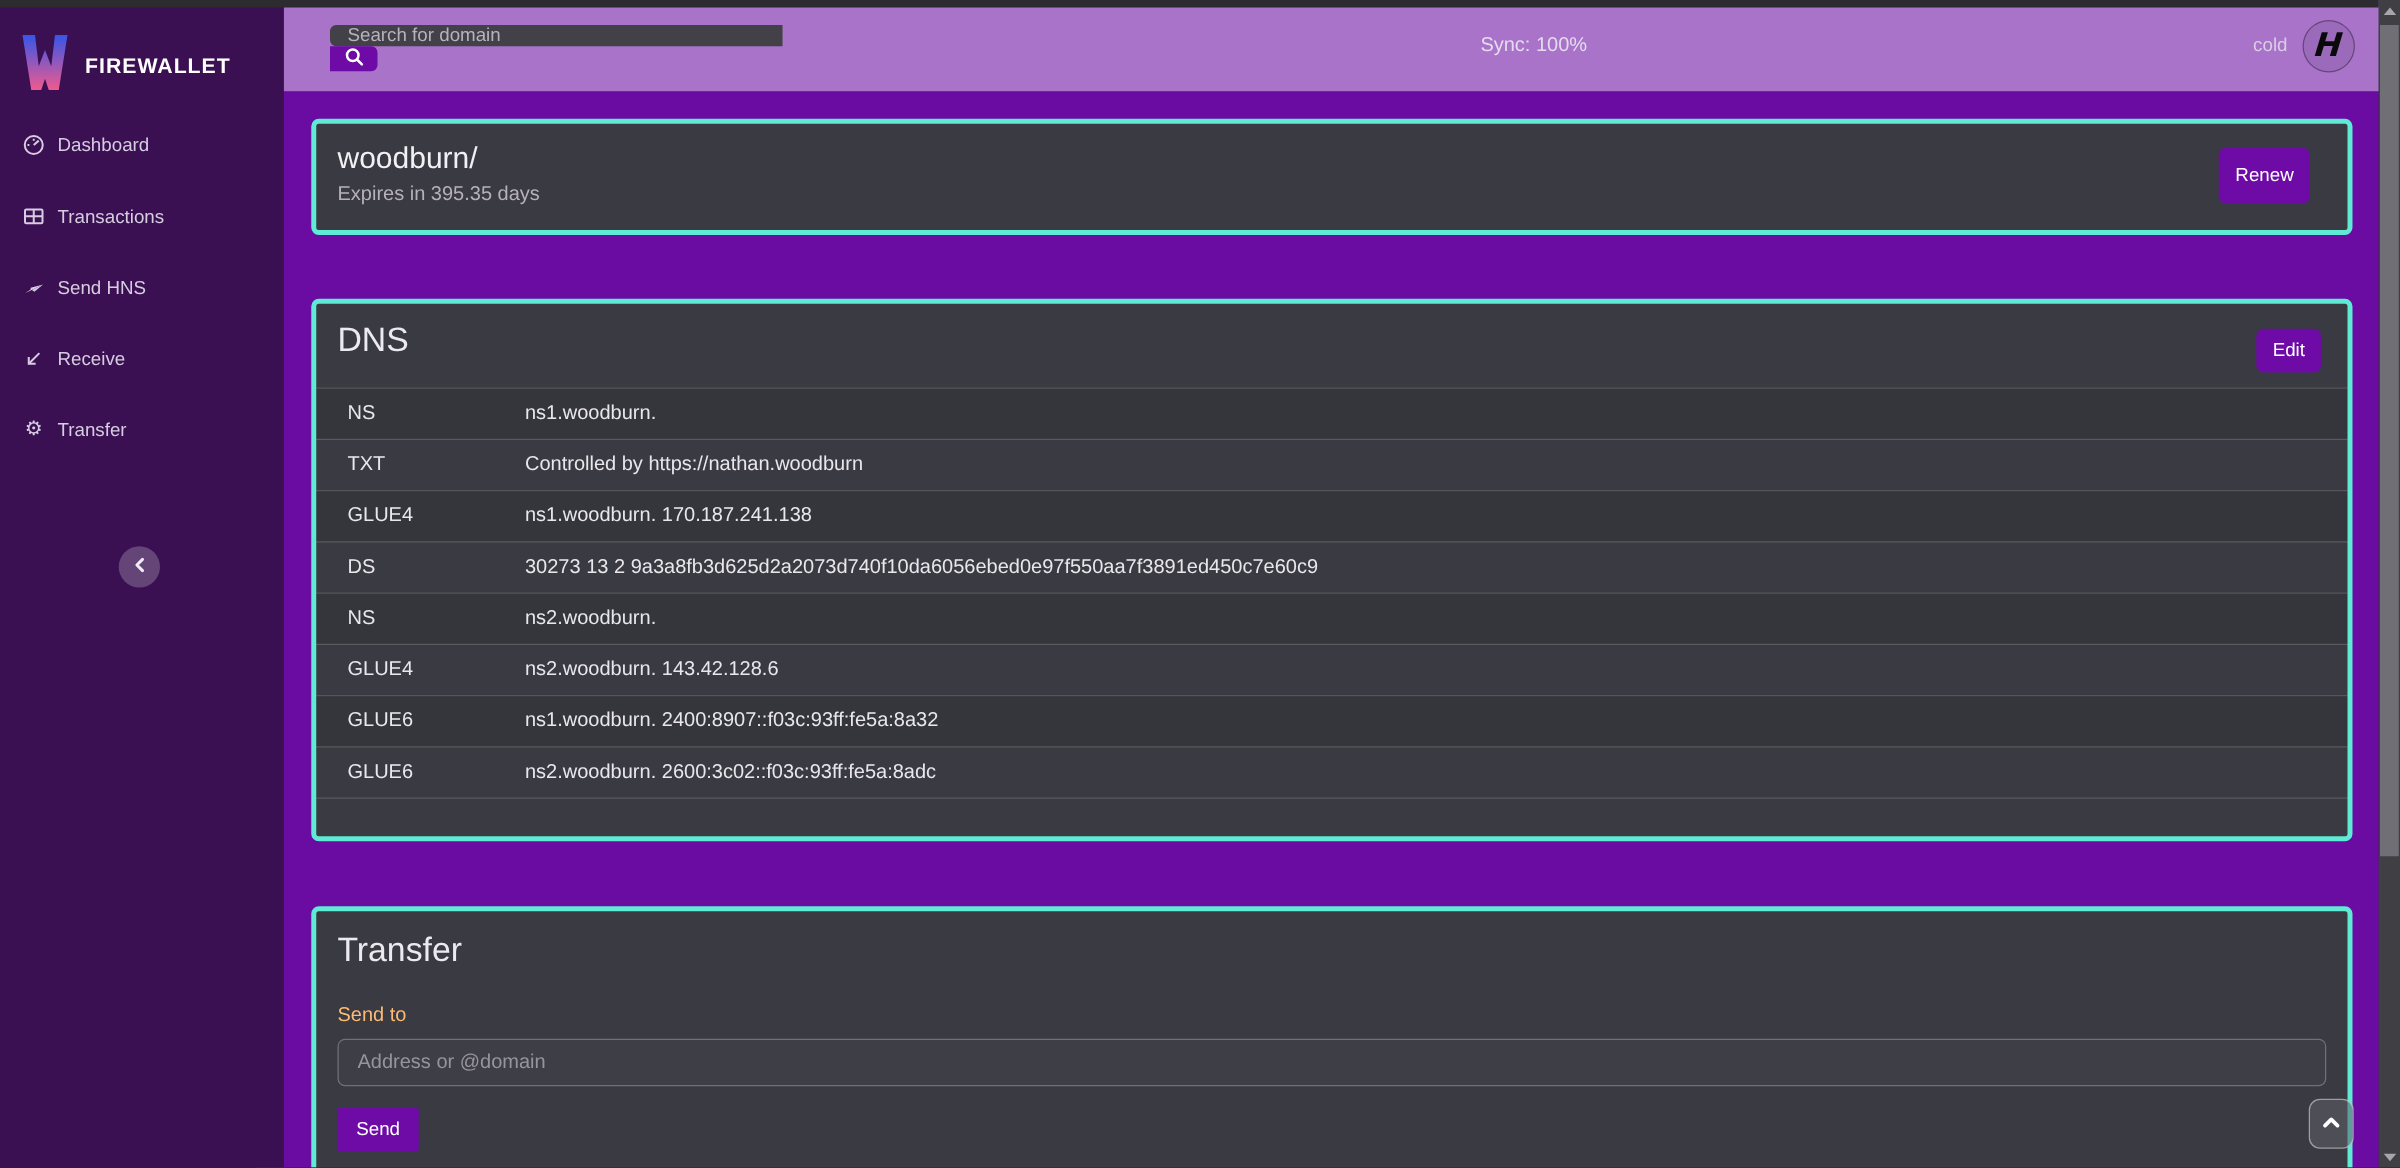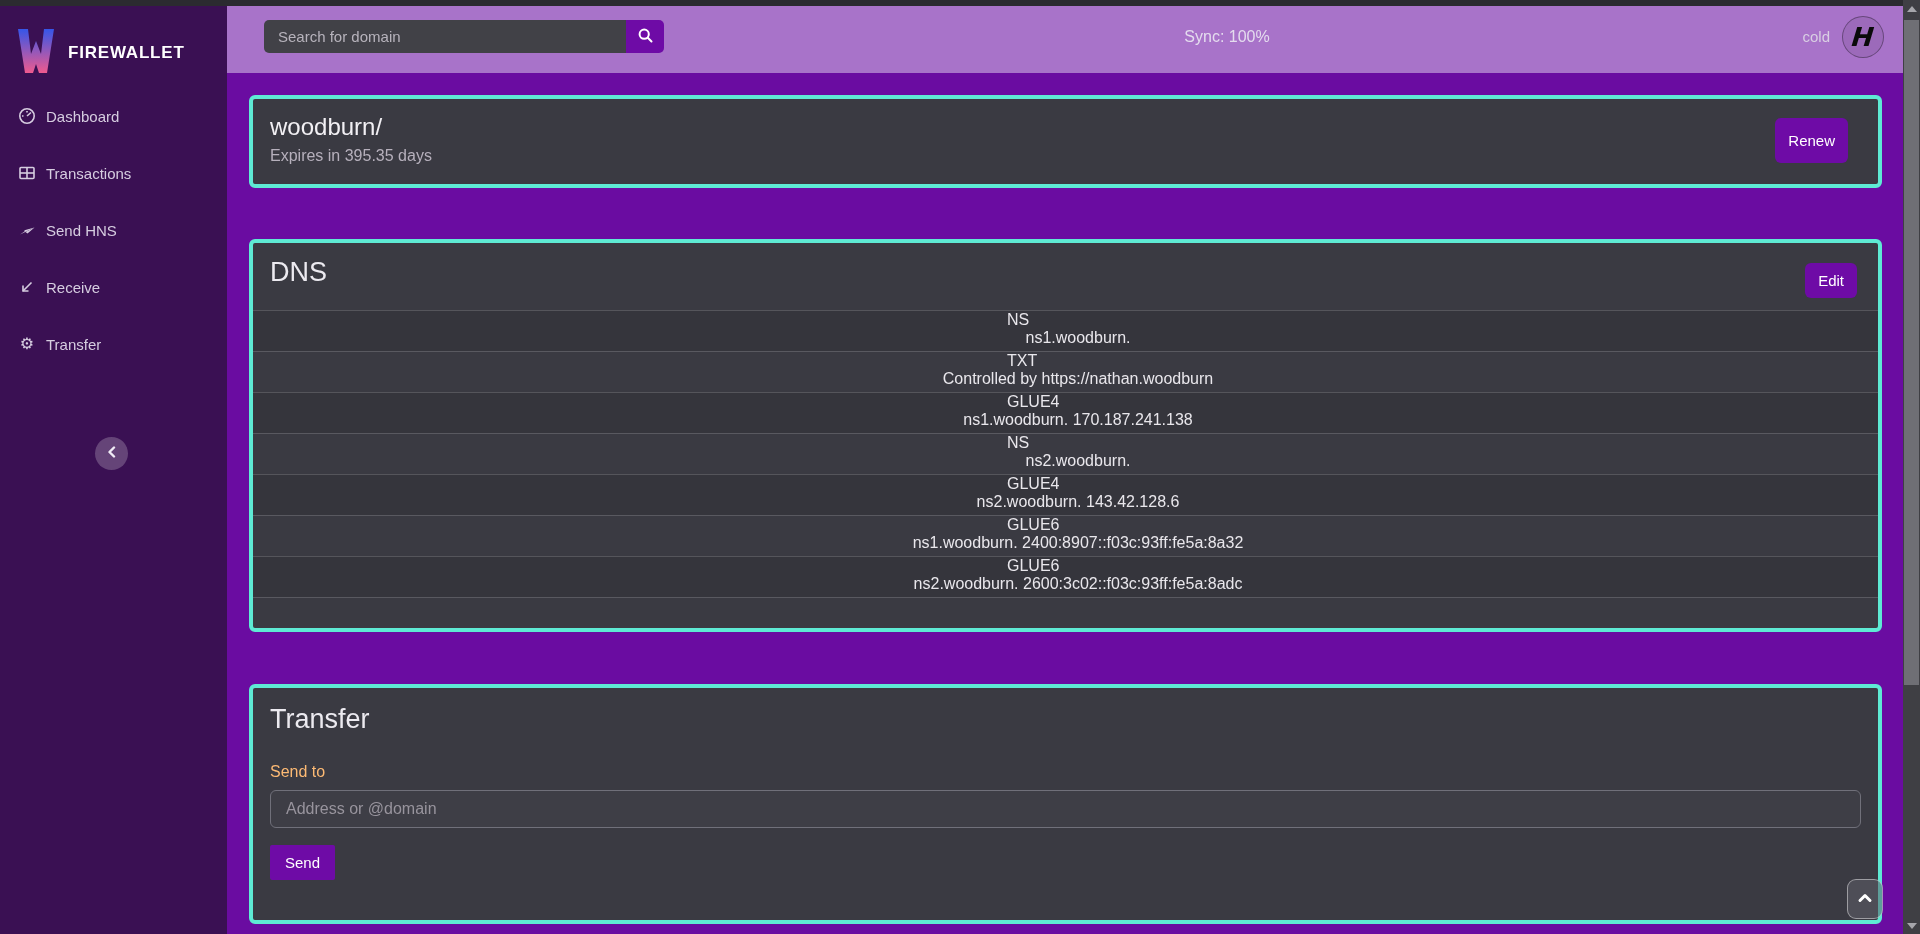--- a/index.html
+++ b/index.html
@@ -20,21 +20,21 @@
   .nav-icon { width:18px; height:18px; display:inline-flex; align-items:center; justify-content:center; flex:none; }
   .gear-glyph { font-size:16px; line-height:1; color:#d6cde0; }
   .collapse-btn { position:absolute; left:95px; top:437px; width:33px; height:33px; border-radius:50%;
                   background:rgba(255,255,255,0.22); border:none; display:flex; align-items:center;
                   justify-content:center; cursor:pointer; }
 
   
   .main-col { flex:1; display:flex; flex-direction:column; min-width:0; }
 
   header.topbar { height:73px; background:#a873c9; flex:none; position:relative; display:flex; align-items:center; }
-  .search-group { display:flex; margin-left:37px; height:33px; }
+  .search-group { display:flex; margin-left:37px; height:33px;flex-direction:column; }
   .search-input { width:362px; height:33px; background:#414147; border:none; border-radius:5px 0 0 5px;
                   color:#e8e5ec; font-size:15px; padding:0 14px; outline:none; font-family:"Liberation Sans",sans-serif; }
   .search-input::placeholder { color:#b7b3bc; }
   .search-btn { width:38px; height:33px; background:#6e0ba6; border:none; border-radius:0 5px 5px 0;
                 display:flex; align-items:center; justify-content:center; cursor:pointer; }
   .sync-label { position:absolute; left:1000px; top:50%; transform:translate(-50%,-50%);
                 color:#e4dcee; font-size:16px; }
   .topbar-right { position:absolute; right:19px; top:0; height:73px; display:flex; align-items:center; gap:12px; }
   .wallet-name { color:#d9cfe3; font-size:15px; }
   .hns-badge { width:42px; height:42px; border-radius:50%; border:1.5px solid rgba(0,0,0,0.35);
@@ -54,21 +54,21 @@
                font-family:"Liberation Sans",sans-serif; }
 
   .card-dns { margin-bottom:52px; padding-bottom:30px; }
   .dns-head { padding:14px 17px 22px 17px; }
   .dns-title { color:#eceaf0; font-size:27px; font-weight:400; }
   .edit-btn { position:absolute; top:20px; right:21px; height:35px; padding:0 13px; background:#6e0ba6;
               color:#fff; font-size:15px; border:none; border-radius:6px; cursor:pointer;
               font-family:"Liberation Sans",sans-serif; }
   .dns-table { border-bottom:1px solid rgba(255,255,255,0.16); }
   .dns-row { height:41px; display:flex; align-items:center; border-top:1px solid rgba(255,255,255,0.16);
-             padding-left:25px; color:#e9e7ec; font-size:16px;flex-direction:column; }
+             padding-left:25px; color:#e9e7ec; font-size:16px; }
   .dns-row:nth-child(odd) { background:rgba(0,0,0,0.08); }
   .dns-type { width:142px; flex:none; }
   .dns-value { flex:1; }
 
   .card-transfer { height:240px; padding:16px 17px 0 17px; }
   .transfer-title { color:#eceaf0; font-size:27px; font-weight:400; }
   .sendto-label { color:#fdba74; font-size:16px; margin-top:28px; }
   .address-input { width:100%; height:38px; margin-top:9px; background:#3e3e46; border:1px solid #70707a;
                    border-radius:6px; color:#e8e5ec; font-size:16px; padding:0 15px; outline:none;
                    font-family:"Liberation Sans",sans-serif; }
@@ -213,20 +213,24 @@
             </div>
             <div class="dns-row">
               <div class="dns-type">TXT</div>
               <div class="dns-value">Controlled by https://nathan.woodburn</div>
             </div>
             <div class="dns-row">
               <div class="dns-type">GLUE4</div>
               <div class="dns-value">ns1.woodburn. 170.187.241.138</div>
             </div>
             <div class="dns-row">
+              <div class="dns-type">DS</div>
+              <div class="dns-value">30273 13 2 9a3a8fb3d625d2a2073d740f10da6056ebed0e97f550aa7f3891ed450c7e60c9</div>
+            </div>
+            <div class="dns-row">
               <div class="dns-type">NS</div>
               <div class="dns-value">ns2.woodburn.</div>
             </div>
             <div class="dns-row">
               <div class="dns-type">GLUE4</div>
               <div class="dns-value">ns2.woodburn. 143.42.128.6</div>
             </div>
             <div class="dns-row">
               <div class="dns-type">GLUE6</div>
               <div class="dns-value">ns1.woodburn. 2400:8907::f03c:93ff:fe5a:8a32</div>

